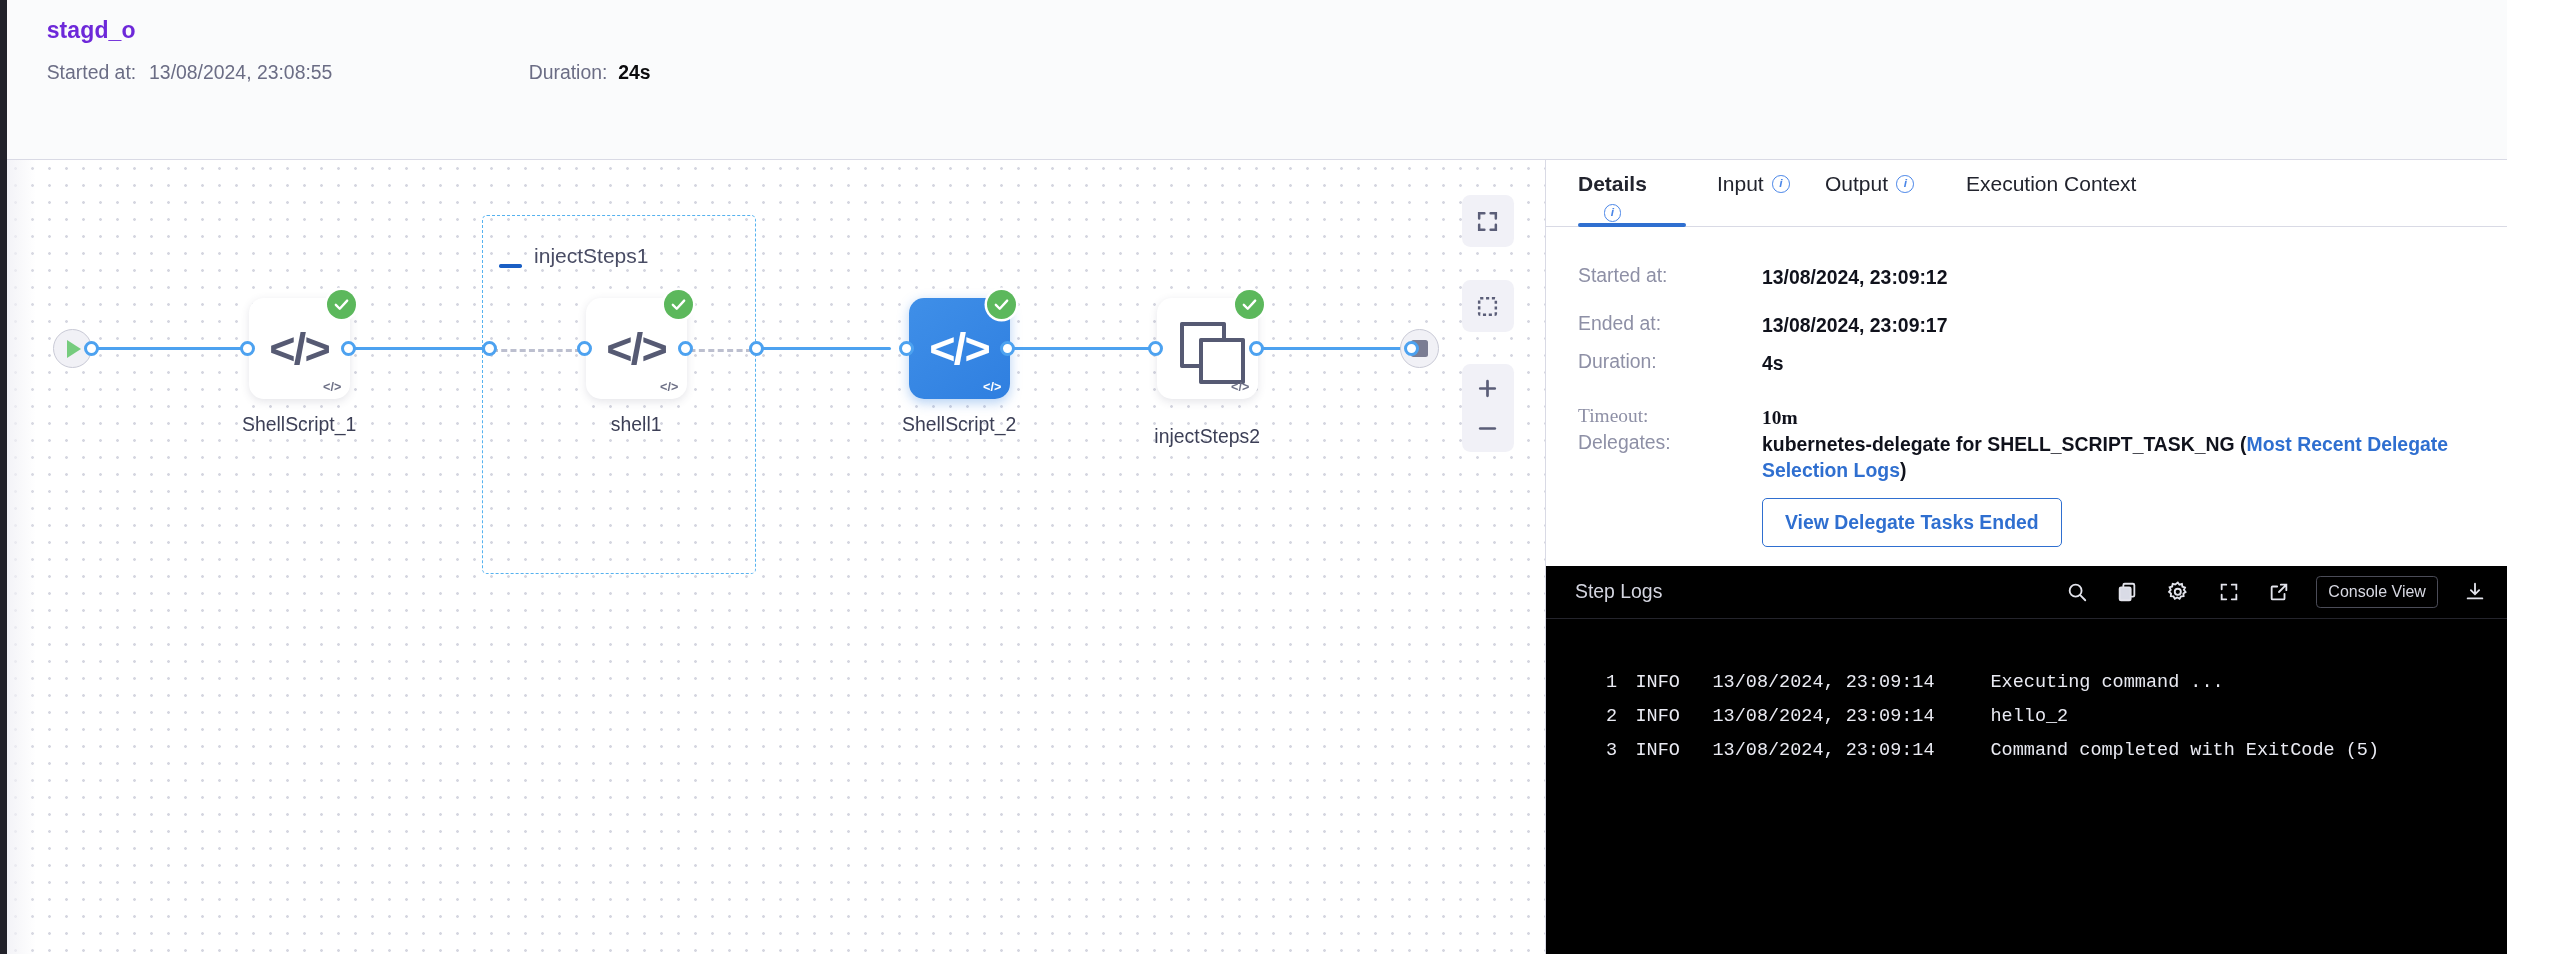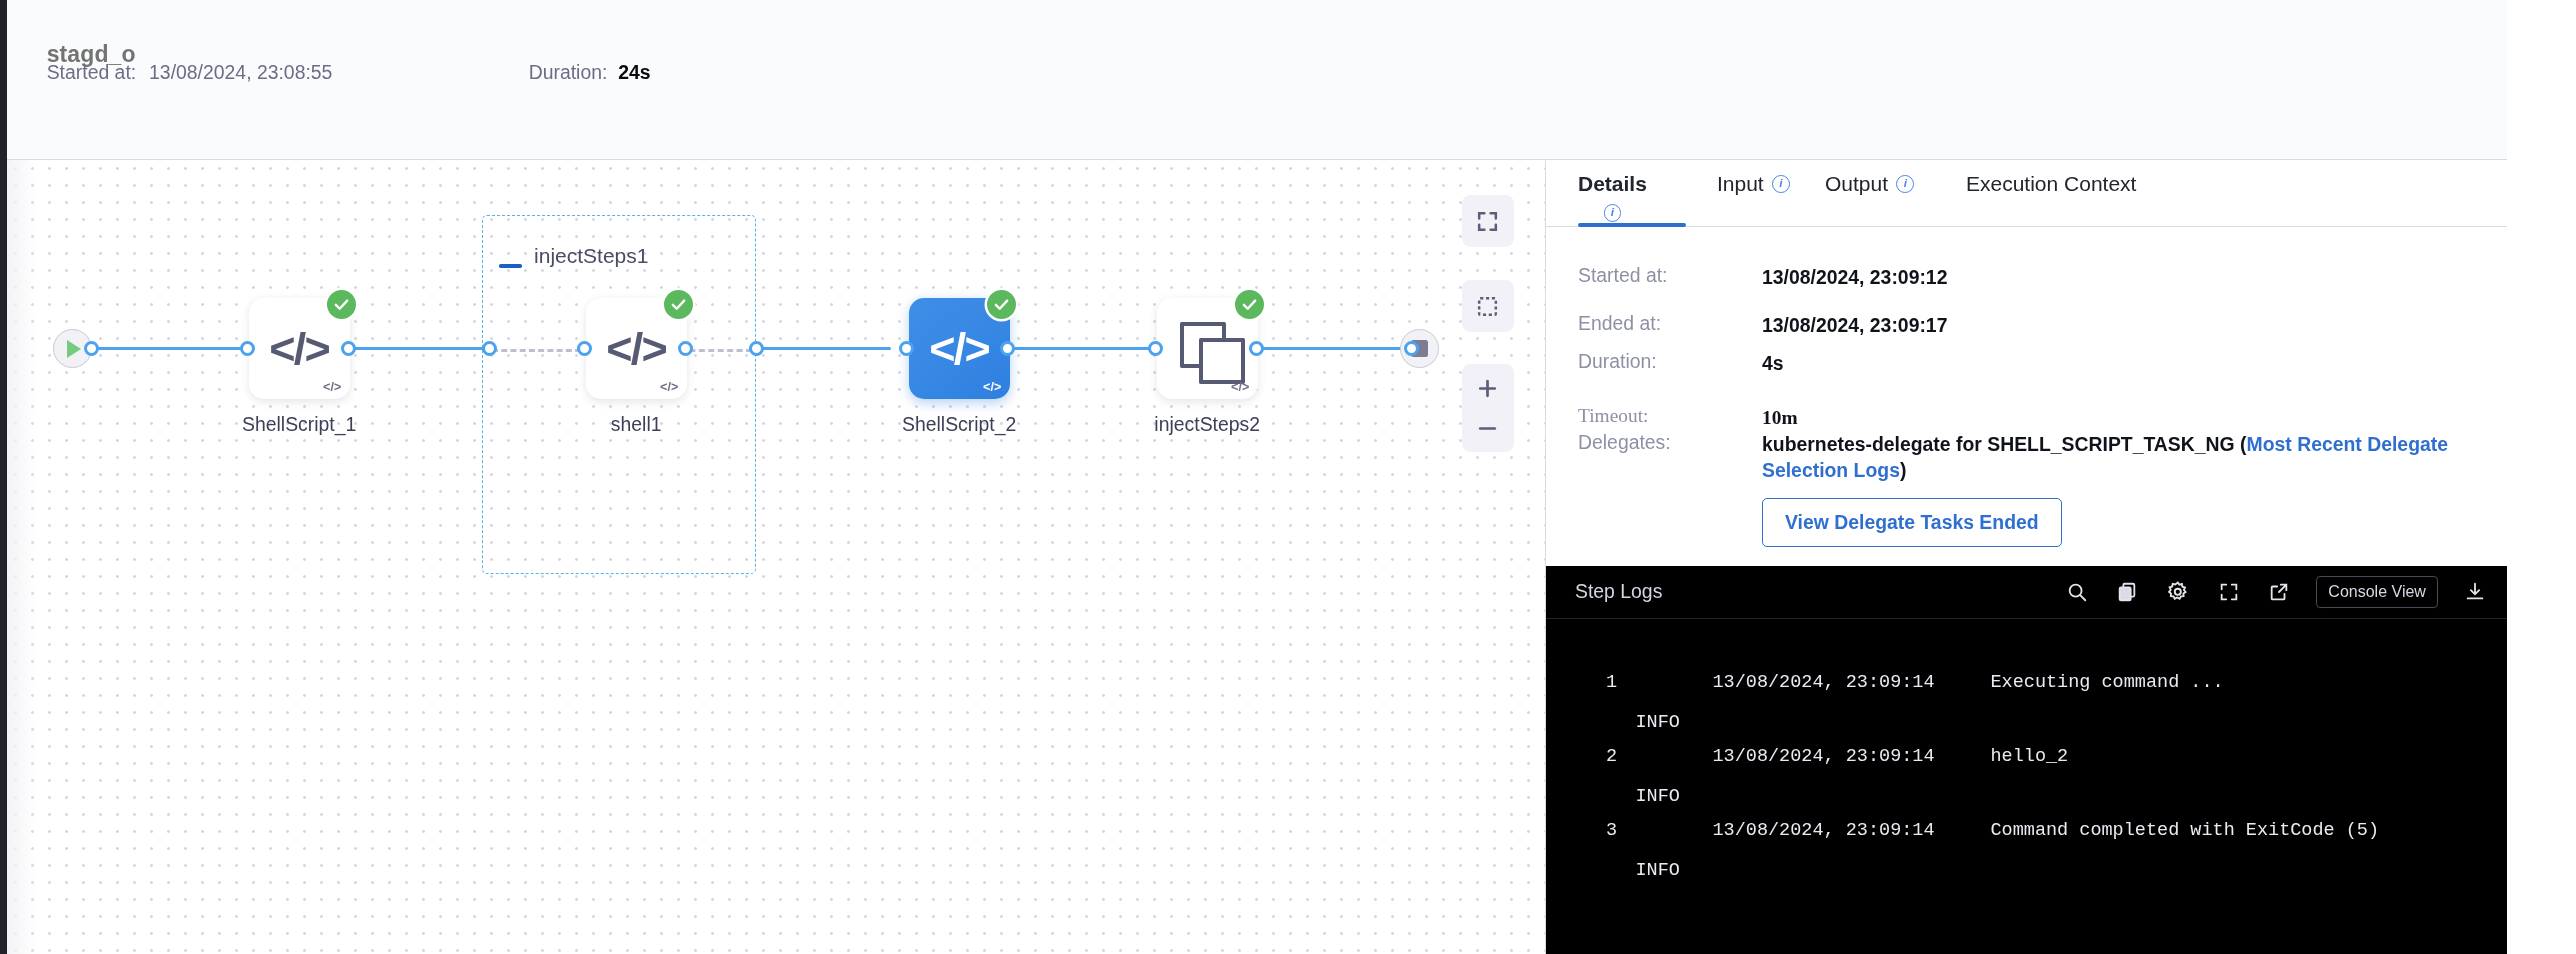--- a/index.html
+++ b/index.html
@@ -15,21 +15,21 @@
   
   .left-rail{position:absolute;left:0;top:0;width:6.7px;height:955px;background:#22222a;}
 
   
   .header{
     position:absolute;left:6.7px;top:0;width:2500px;height:160px;
     background:#fafbfc;border-bottom:0.8px solid #d9dae5;box-sizing:border-box;
   }
   .header-title{
     position:absolute;left:40px;top:17px;
-    font-size:23px;font-weight:700;color:#737373;letter-spacing:0.1px;margin-top:24px;
+    font-size:23px;font-weight:700;color:#6d28d9;letter-spacing:0.1px;
   }
   .header-meta{position:absolute;left:40px;top:61px;height:23.6px;}
   .meta-item{
     display:inline-block;font-size:19.4px;color:#6b6d85;white-space:nowrap;vertical-align:top;
   }
   .meta-item.started{margin-right:0;}
   .meta-duration{position:absolute;left:522px;top:61px;font-size:19.4px;color:#6b6d85;white-space:nowrap;}
   .meta-strong{color:#0b0b0d;font-weight:700;}
 
   
@@ -165,21 +165,21 @@
     border:0.8px solid #4b4c58;border-radius:4.2px;color:#d8d9e3;font-size:16px;
     padding:5.9px 11px;white-space:nowrap;background:transparent;
     font-family:"Liberation Sans",sans-serif;cursor:pointer;
   }
   .log-body{padding-top:47px;}
   .log-line{
     display:flex;font-family:"Liberation Mono", monospace;font-size:18.5px;color:#e9eaf2;
     line-height:34px;white-space:pre;
   }
   .lg-num{width:71px;text-align:right;padding-right:18.5px;color:#e9eaf2;}
-  .lg-lvl{width:77px;margin-top:40px;}
+  .lg-lvl{width:77px;}
   .lg-time{width:278px;}
   .lg-msg{}
 </style>
 </head>
 <body>
 
 <div class="app">
 
   <div class="left-rail"></div>
 
@@ -268,21 +268,21 @@
         <div class="copy-a"></div>
           <div class="copy-b"></div>
       </div>
       <div class="node-corner">&lt;/&gt;</div>
       <div class="status-badge">
         <svg viewBox="0 0 24 24" fill="none" stroke="#ffffff" stroke-width="3.4" stroke-linecap="round" stroke-linejoin="round">
             <polyline points="4,12.5 9.5,18 20,6.5"></polyline>
           </svg>
       </div>
     </div>
-    <div class="node-label" style="left:1108px;top:253px;width:185px;">injectSteps2</div>
+    <div class="node-label" style="left:1108px;top:265px;width:185px;">injectSteps2</div>
 
     <div class="terminal" style="left:1393px;top:169px;">
       <div class="stop-sq"></div>
     </div>
 
     <div class="ctrl" style="left:1455px;top:35px;width:52px;height:52px;">
       <svg width="25" height="25" viewBox="0 0 24 24" fill="none" stroke="#5b5e78" stroke-width="2.4" stroke-linecap="round">
         <path d="M4 9V4h5M20 9V4h-5M4 15v5h5M20 15v5h-5"></path>
       </svg>
     </div>

